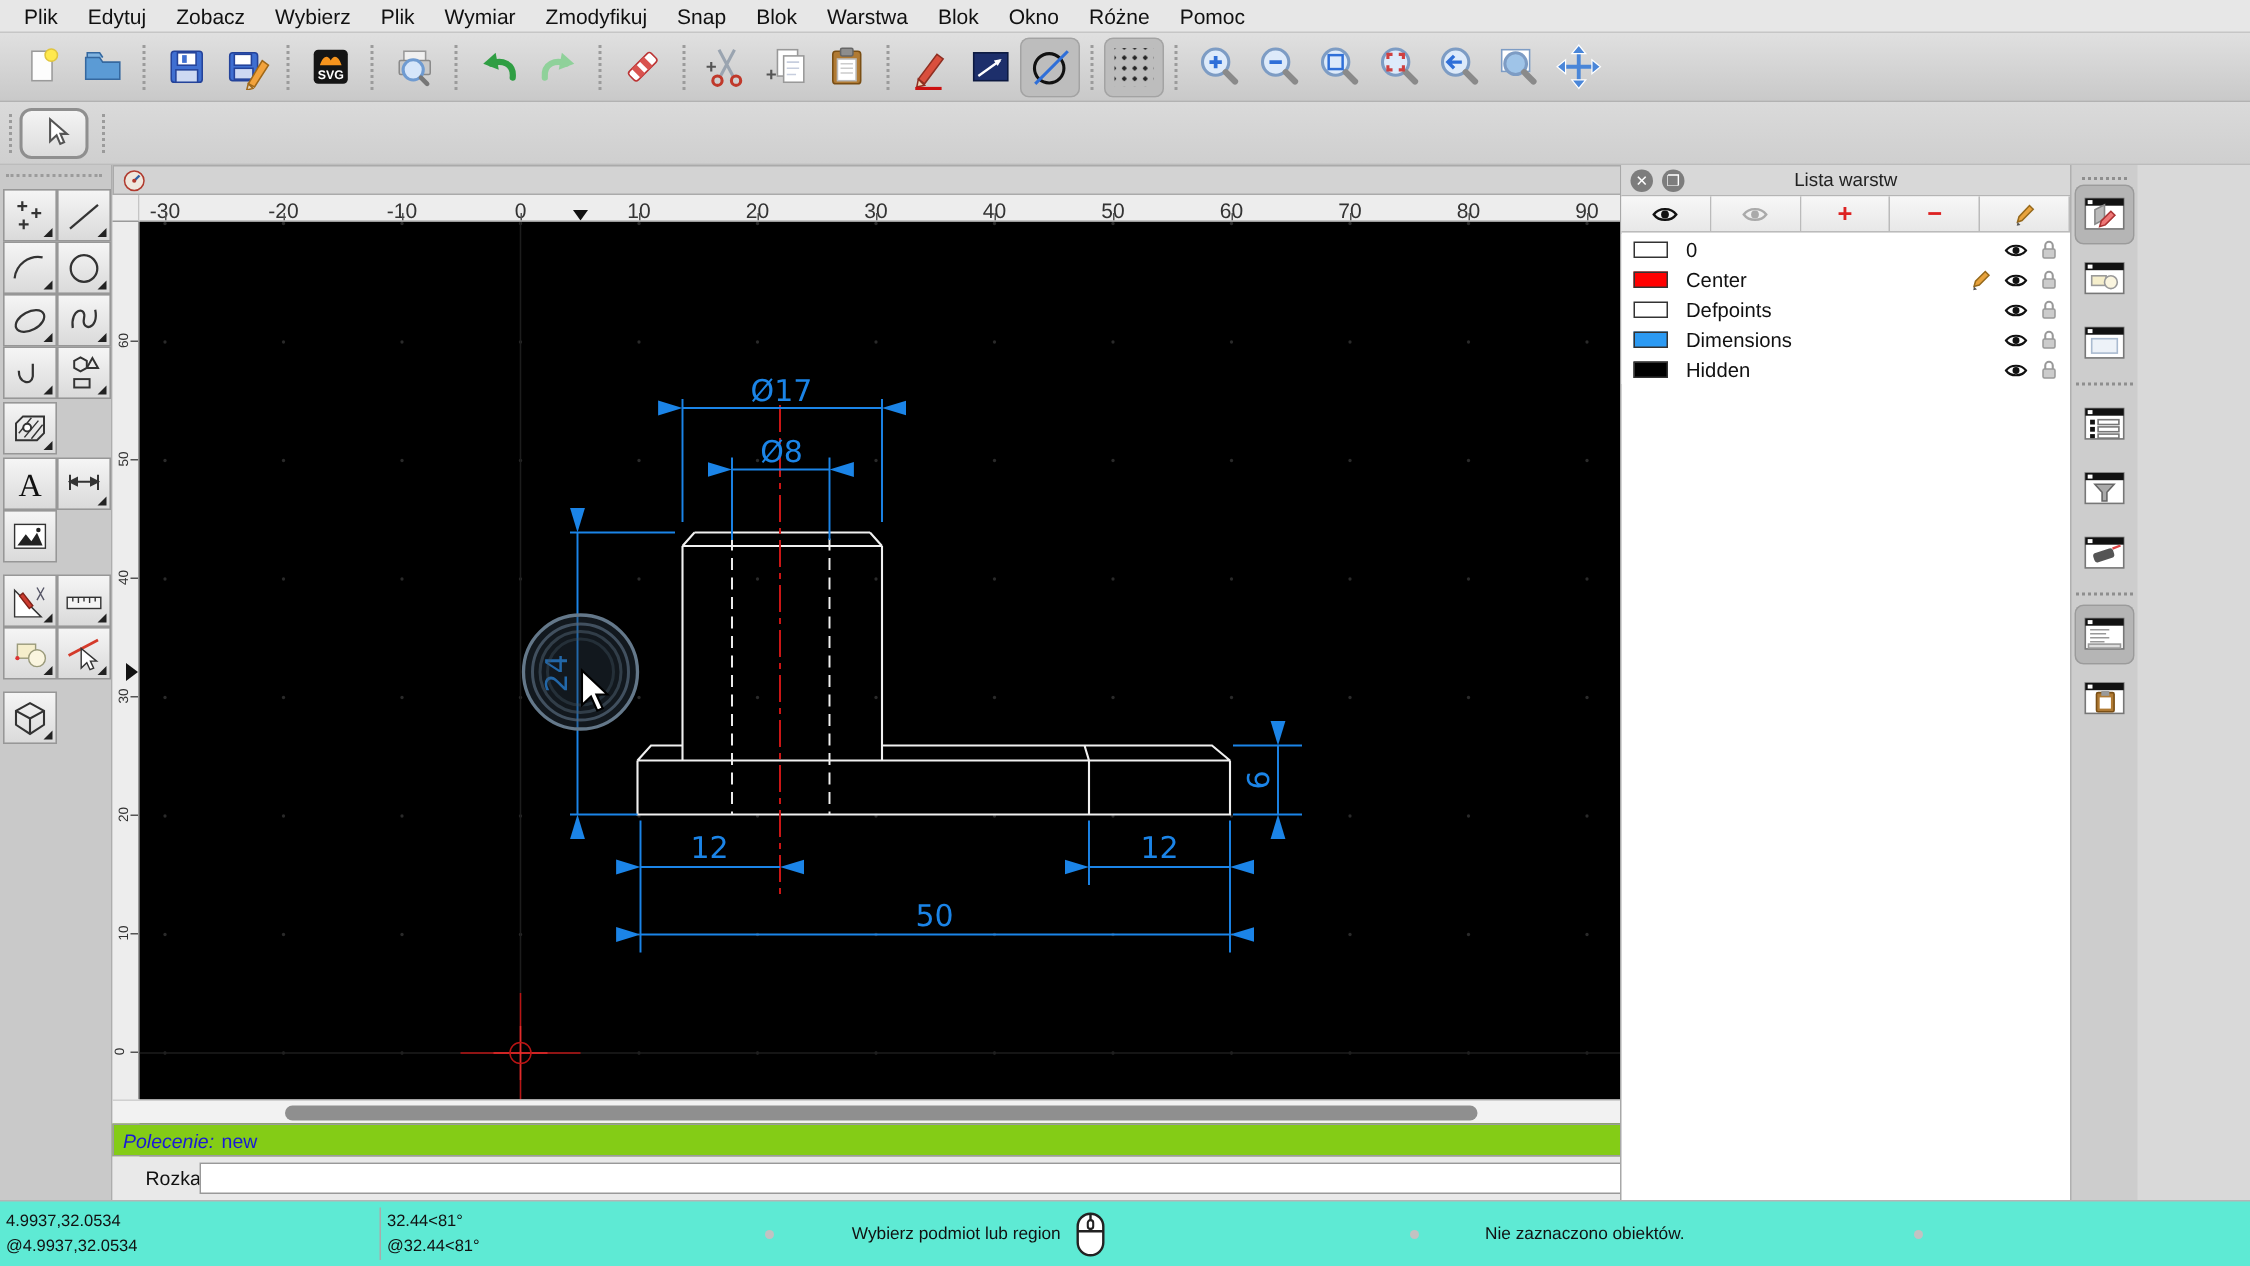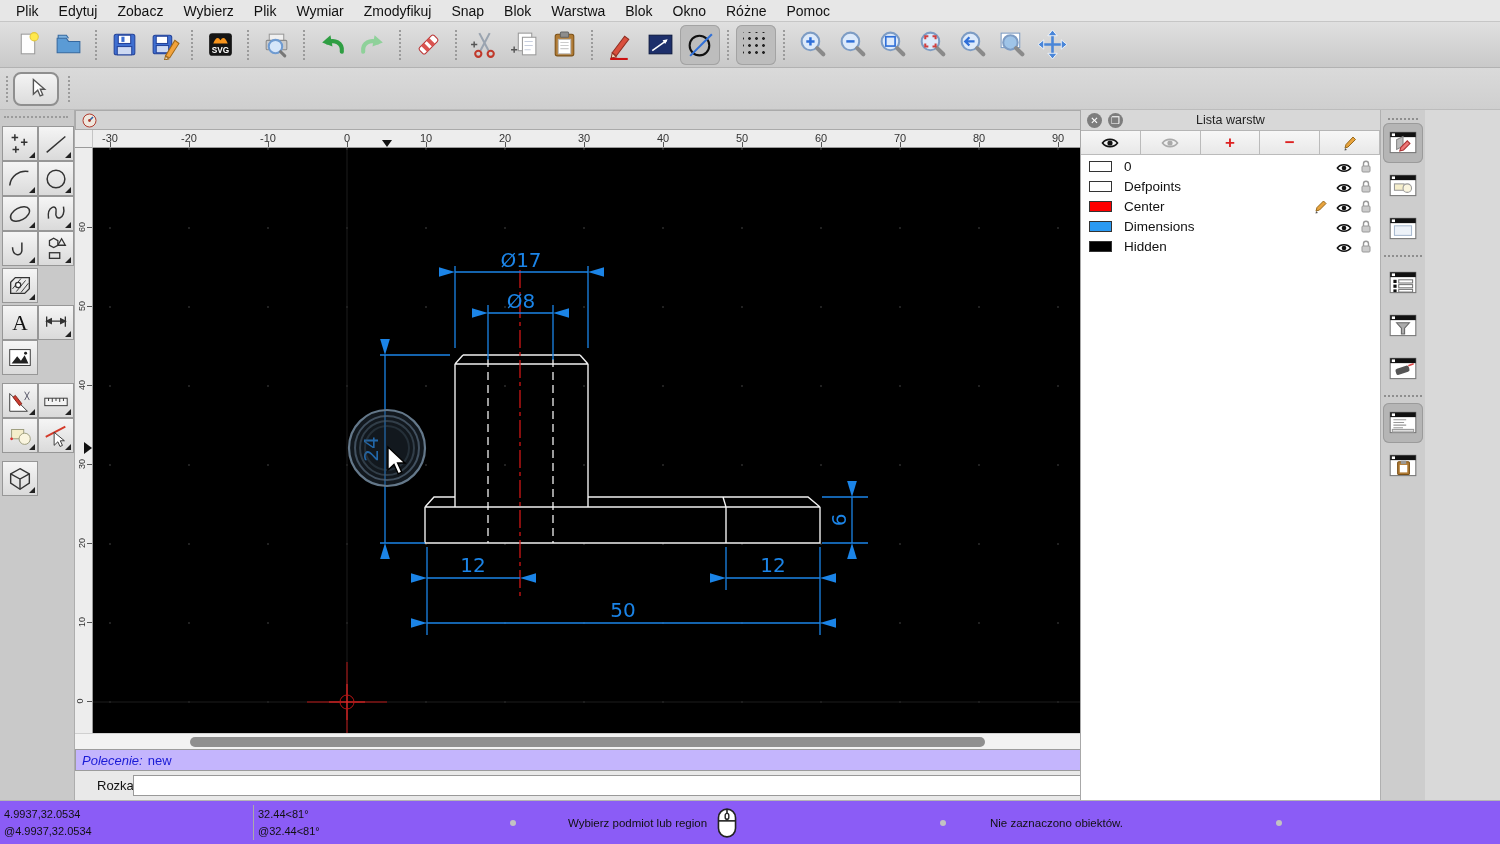--- a/index.html
+++ b/index.html
@@ -43,41 +43,41 @@
 
   .center { position:absolute; left:75px; top:0; width:1080px; bottom:0; }
   .doc-title { position:absolute; left:0; top:0; right:0; height:20px; background:#d3d3d3;
     border:1px solid #aaa; display:flex; align-items:center; }
   .doc-title .ttl { position:absolute; left:0; right:0; text-align:center; font-size:12px; color:#222; }
   .lc-icon { position:absolute; left:6px; top:2px; }
 
   .ruler-corner { position:absolute; left:0; top:20px; width:18px; height:18px; background:#ededed; border-bottom:1px solid #9a9a9a; border-right:1px solid #c5c5c5;}
   .hruler { position:absolute; left:18px; top:20px; right:16px; height:18px; background:#ededed;
     border-bottom:1px solid #9a9a9a; overflow:hidden; }
-  .hlab { position:absolute; top:2px; transform:translateX(-50%); font-size:11px; color:#333; }
+  .hlab { position:absolute; top:2px; transform:translateX(-50%); font-size:14px; color:#333; }
   .htick { position:absolute; bottom:0; width:1px; height:5px; background:#555; }
   .htri { position:absolute; left:294px; bottom:0; transform:translateX(-50%);
     border-left:5px solid transparent; border-right:5px solid transparent; border-top:7px solid #111; }
   .vruler { position:absolute; left:0; top:38px; width:18px; height:585px; background:#ededed;
     border-right:1px solid #9a9a9a; overflow:hidden; }
   .vlab { position:absolute; left:2px; transform:translateY(-50%) rotate(-90deg); font-size:9px; color:#333; }
   .vtick { position:absolute; right:0; width:5px; height:1px; background:#555; }
   .vtri2 { position:absolute; top:300px; left:9px; transform:translateY(-50%);
     border-top:6px solid transparent; border-bottom:6px solid transparent; border-left:8px solid #111; }
 
   .canvas { position:absolute; left:18px; top:38px; width:1046px; height:660px; background:#000; }
   .canvas svg { display:block; }
 
   .vscroll { position:absolute; left:1064px; top:38px; width:16px; height:585px; background:#f6f6f6; border-left:1px solid #d0d0d0;}
   .vthumb { position:absolute; left:3px; width:10px; top:122px; height:370px; background:#8f8f8f; border-radius:5px; }
   .hscroll { position:absolute; left:0; right:0; top:623px; height:16px; background:#f2f2f2; border-top:1px solid #d0d0d0; }
   .hthumb { position:absolute; top:3px; height:10px; left:115px; width:795px; background:#8f8f8f; border-radius:5px; }
   .zoomlabel { position:absolute; right:3px; top:1px; font-size:12px; color:#111; background:#f2f2f2; padding:0 2px; }
 
-  .history { position:absolute; left:0; right:0; top:639px; height:22px; background:#c4b5fd;
+  .history { position:absolute; left:0; right:0; top:639px; height:22px; background:#84cc16;
     border:1px solid #9c9c9c; font-size:13px; display:flex; align-items:center; padding-left:6px; }
   .history .pol { color:#1a1ad6; font-style:italic; margin-right:5px; }
   .history .val { color:#1a1ad6; }
   .mini-thumb { position:absolute; right:2px; top:3px; width:7px; height:15px; background:#7d7d7d; border-radius:3px; }
 
   .promptrow { position:absolute; left:0; right:0; top:661px; height:29px; background:#e9e9e9; display:flex; align-items:center; }
   .promptrow .plabel { font-size:13px; color:#111; margin-left:22px; }
   .prompt-input { position:absolute; left:58px; right:36px; top:4px; height:21px; background:#fff; border:1px solid #999; }
   .kbd-btn { position:absolute; right:4px; top:3px; width:25px; height:23px; background:#f2f2f2;
     border:1px solid #999; display:flex; align-items:center; justify-content:center; }
@@ -104,21 +104,21 @@
 
   
   .dock { position:absolute; left:1380px; top:0; width:45px; bottom:0; background:#cdcdcd; border-left:1px solid #b0b0b0; }
   .dhandle { margin:8px auto 2px auto; width:30px; border-top:2px dotted #8e8e8e; }
   .dsep { margin:6px auto; width:38px; border-top:2px dotted #8e8e8e; }
   .dbtn { width:40px; height:40px; margin:3px auto 0 auto; display:flex; align-items:center; justify-content:center; border-radius:6px; }
   .dbtn svg { width:32px; height:32px; }
   .dbtn.pressed { background:#b5b5b5; box-shadow:inset 0 0 0 1px #9b9b9b; }
 
   
-  .statusbar { position:absolute; left:0; bottom:0; right:0; height:44px; background:#8b5cf6; border-top:1px solid #b5b5b5; font-size:11px; color:#111; }
+  .statusbar { position:absolute; left:0; bottom:0; right:0; height:44px; background:#5eead4; border-top:1px solid #b5b5b5; font-size:11px; color:#111; }
   .coords { position:absolute; left:4px; top:5px; line-height:17px; }
   .sbsep { position:absolute; left:253px; top:4px; bottom:4px; border-left:1px solid #aaa; }
   .angles { position:absolute; left:258px; top:5px; line-height:17px; }
   .hint { position:absolute; left:540px; width:195px; top:0; bottom:0; display:flex; align-items:center; justify-content:center; font-size:11.5px; }
   .mouse-ico { position:absolute; left:716px; top:6px; }
   .selinfo { position:absolute; left:948px; top:0; bottom:0; display:flex; align-items:center; font-size:11.5px;margin-left:42px; }
   .led { position:absolute; width:6px; height:6px; border-radius:50%; background:#c2c2c2; top:19px; }
 </style>
 </head>
 <body>
@@ -737,38 +737,38 @@
             <span class="leye"><svg width="16" height="12" viewBox="0 0 18 12">
                 <path d="M1.5 6C5 1.2 13 1.2 16.5 6 13 10.8 5 10.8 1.5 6Z" fill="none" stroke="#111" stroke-width="1.6"></path>
                 <circle cx="9" cy="6" r="2.6" fill="#111"></circle>
               </svg></span>
             <span class="llock"><svg width="12" height="14" viewBox="0 0 12 14">
                 <path d="M3.5 7V4.7a2.5 2.5 0 0 1 5 0V7" fill="none" stroke="#999" stroke-width="1.4"></path>
                 <rect x="2" y="7" width="8" height="6" rx="1" fill="#ccc" stroke="#999"></rect>
               </svg></span>
           </div>
           <div class="lrow">
-            <span class="sw" style="background:#ffffff"></span>
-            <span class="lname">Defpoints</span>
-            <span class="leye"><svg width="16" height="12" viewBox="0 0 18 12">
-                <path d="M1.5 6C5 1.2 13 1.2 16.5 6 13 10.8 5 10.8 1.5 6Z" fill="none" stroke="#111" stroke-width="1.6"></path>
-                <circle cx="9" cy="6" r="2.6" fill="#111"></circle>
-              </svg></span>
-            <span class="llock"><svg width="12" height="14" viewBox="0 0 12 14">
-                <path d="M3.5 7V4.7a2.5 2.5 0 0 1 5 0V7" fill="none" stroke="#999" stroke-width="1.4"></path>
-                <rect x="2" y="7" width="8" height="6" rx="1" fill="#ccc" stroke="#999"></rect>
-              </svg></span>
-          </div>
-          <div class="lrow">
             <span class="sw" style="background:#ff0000"></span>
             <span class="lname">Center</span>
             <span class="lpen"><svg width="15" height="15" viewBox="0 0 15 15">
                 <path d="M3 12l1-3.5L10.5 2 13 4.5 6.5 11z" fill="#e8a33d" stroke="#96691c"></path>
                 <path d="M3 12l-.5 2.5L5 14z" fill="#555"></path>
               </svg></span>
+            <span class="leye"><svg width="16" height="12" viewBox="0 0 18 12">
+                <path d="M1.5 6C5 1.2 13 1.2 16.5 6 13 10.8 5 10.8 1.5 6Z" fill="none" stroke="#111" stroke-width="1.6"></path>
+                <circle cx="9" cy="6" r="2.6" fill="#111"></circle>
+              </svg></span>
+            <span class="llock"><svg width="12" height="14" viewBox="0 0 12 14">
+                <path d="M3.5 7V4.7a2.5 2.5 0 0 1 5 0V7" fill="none" stroke="#999" stroke-width="1.4"></path>
+                <rect x="2" y="7" width="8" height="6" rx="1" fill="#ccc" stroke="#999"></rect>
+              </svg></span>
+          </div>
+          <div class="lrow">
+            <span class="sw" style="background:#ffffff"></span>
+            <span class="lname">Defpoints</span>
             <span class="leye"><svg width="16" height="12" viewBox="0 0 18 12">
                 <path d="M1.5 6C5 1.2 13 1.2 16.5 6 13 10.8 5 10.8 1.5 6Z" fill="none" stroke="#111" stroke-width="1.6"></path>
                 <circle cx="9" cy="6" r="2.6" fill="#111"></circle>
               </svg></span>
             <span class="llock"><svg width="12" height="14" viewBox="0 0 12 14">
                 <path d="M3.5 7V4.7a2.5 2.5 0 0 1 5 0V7" fill="none" stroke="#999" stroke-width="1.4"></path>
                 <rect x="2" y="7" width="8" height="6" rx="1" fill="#ccc" stroke="#999"></rect>
               </svg></span>
           </div>
           <div class="lrow">

